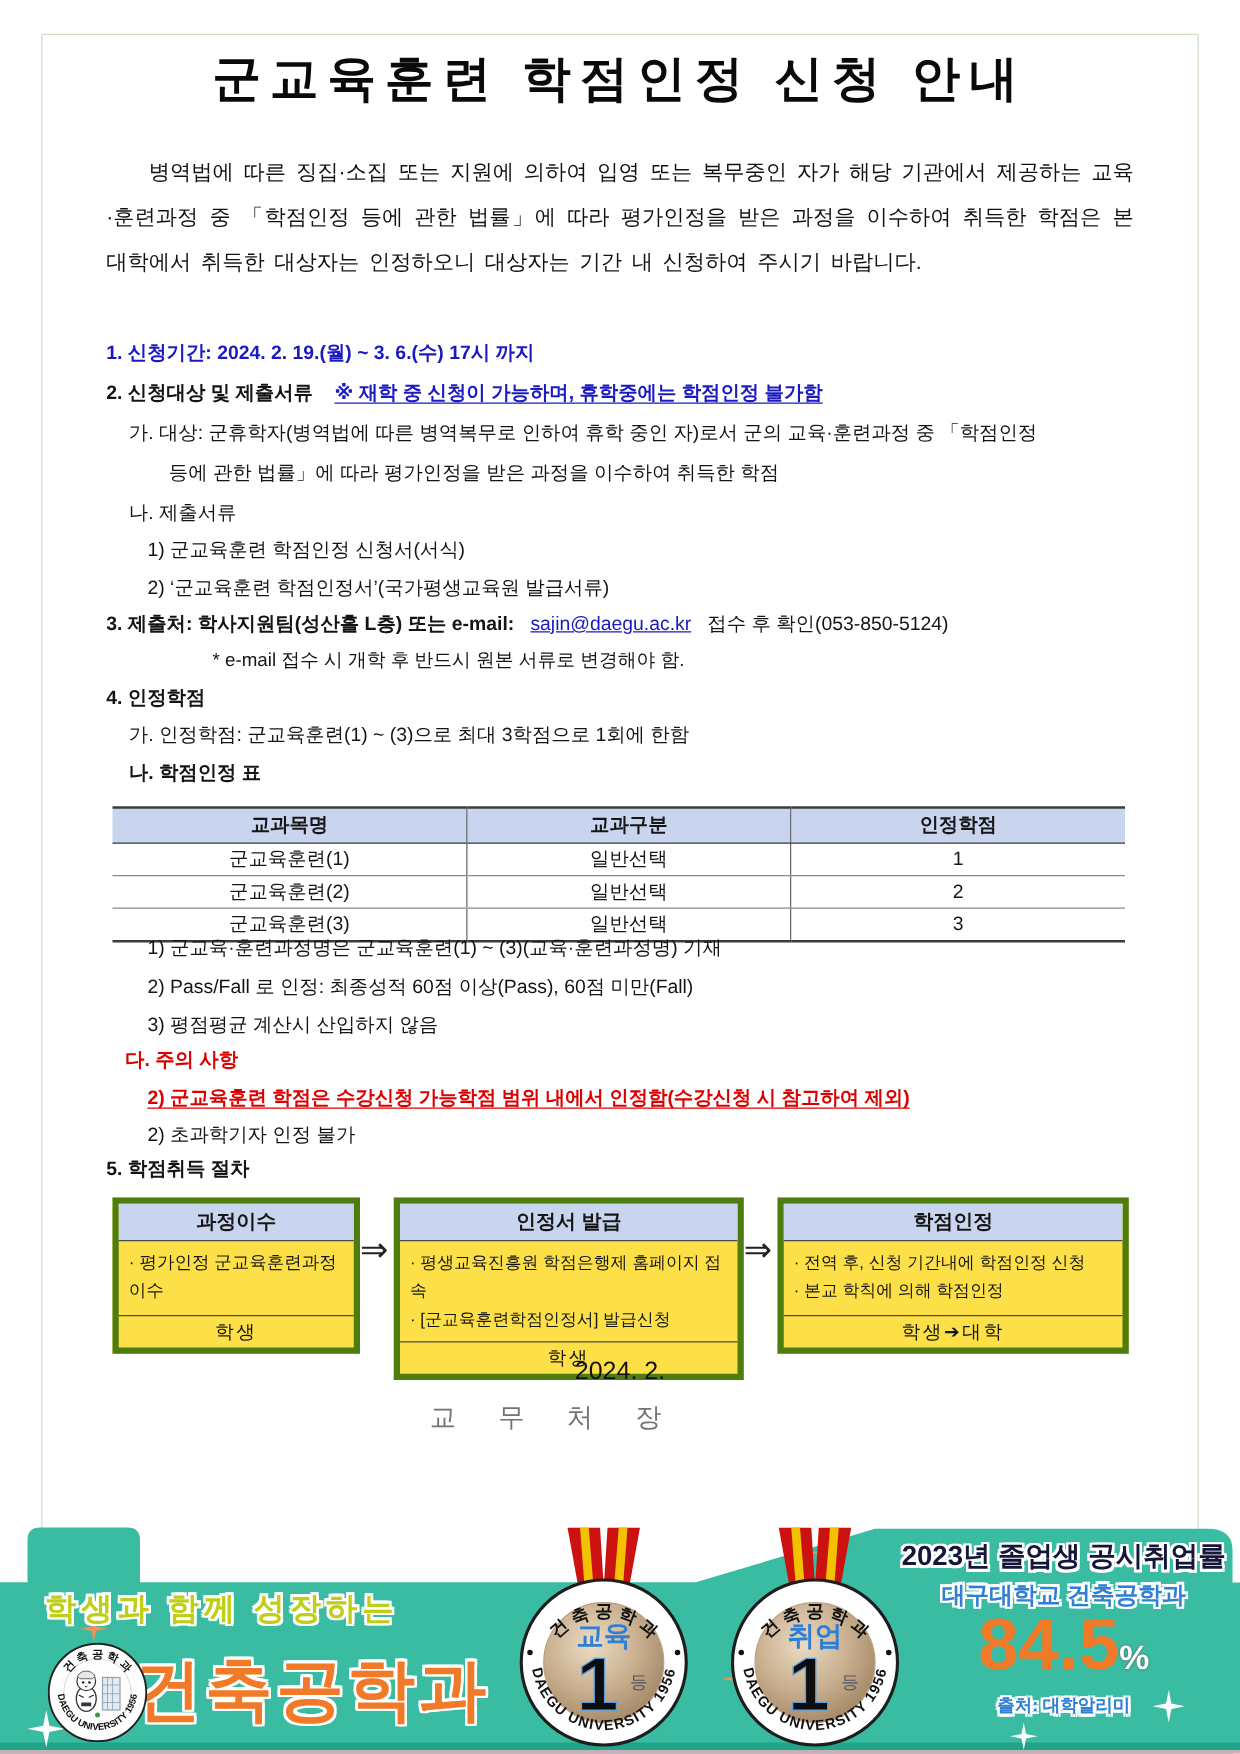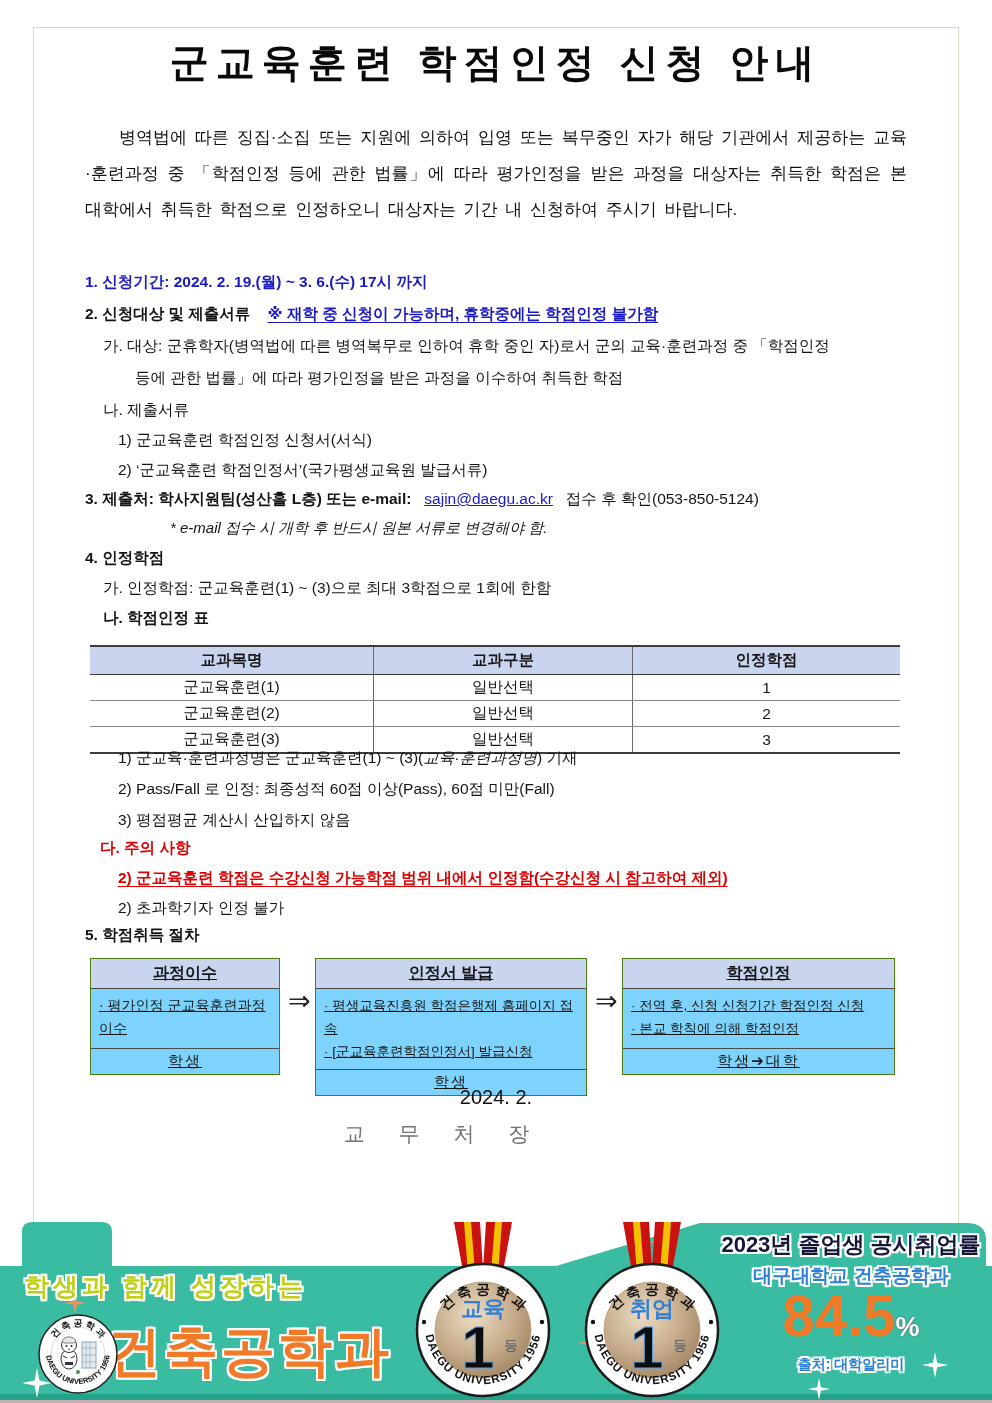--- a/index.html
+++ b/index.html
@@ -9,61 +9,61 @@
   #page-border{left:33px;top:27px;width:924px;height:1370px;border:1px solid #cfe0c6;}
   #doc-title{left:33px;top:36px;width:925px;text-align:center;font-size:39px;font-weight:bold;
              letter-spacing:7px;color:#0a0a0a;}
   #intro{left:85px;top:120px;width:822px;font-size:17px;line-height:36px;text-align:justify;
          text-indent:34px;word-spacing:3px;color:#111;}
   .ln{position:absolute;white-space:nowrap;font-size:15.5px;color:#141414;}
   .b{font-weight:bold;}
   .blue{color:#1b1ac1;}
   .red{color:#dd0000;}
   .u{text-decoration:underline;text-underline-offset:3px;}
-  .it{font-style:italic;}
+  .it{}
   a.mail{color:#1b1ac1;text-decoration:underline;cursor:pointer;}
   
   #credit-table{left:90px;top:645px;width:810px;border-collapse:collapse;font-size:15.5px;}
   #credit-table th{background:#c9d5ee;font-weight:bold;border-top:2px solid #3c3c3c;
                    border-bottom:1.5px solid #3c3c3c;padding:3px 0;}
   #credit-table td{border-bottom:1px solid #8a8a8a;text-align:center;padding:2px 0;}
   #credit-table tr:last-child td{border-bottom:2px solid #3c3c3c;}
   #credit-table .vl{border-left:1px solid #6a6a6a;border-right:1px solid #6a6a6a;}
   
-  .fbox{position:absolute;border:1px solid #4d7c0f;background:#7dd3fc;font-size:14px;text-decoration:underline;}
+  .fbox{position:absolute;border:5px solid #4d7c0f;background:#fde047;font-size:14px;}
   .fbox .fhead{background:#c9d5ee;border-bottom:1px solid #4a4a4a;text-align:center;
                font-weight:bold;font-size:16px;padding:4px 0;}
   .fbox .fbody{padding:5px 6px 6px 8px;line-height:23px;min-height:48px;}
   .fbox .ffoot{border-top:1px solid #4a4a4a;text-align:center;font-size:15px;padding:3px 0;letter-spacing:2px;}
   .farrow{position:absolute;font-size:27px;color:#222;}
   #date-line{left:0;top:1086px;width:992px;text-align:center;font-size:20px;color:#111;}
   #sig-line{left:0;top:1120px;width:887px;text-align:center;font-size:21px;letter-spacing:14px;color:#737373;}
   
   #banner{left:0;top:1220px;width:992px;height:183px;}
   .outline-w{text-shadow:-2px 0 0 #fff,2px 0 0 #fff,0 -2px 0 #fff,0 2px 0 #fff,
              -2px -2px 0 #fff,2px 2px 0 #fff,-2px 2px 0 #fff,2px -2px 0 #fff;}
-  #slogan{left:24px;top:1270px;font-size:25px;font-weight:bold;color:#becf17;letter-spacing:4px;}
+  #slogan{left:36px;top:1270px;font-size:25px;font-weight:bold;color:#becf17;letter-spacing:4px;}
   #dept-name{left:107px;top:1316px;font-size:54px;font-weight:bold;color:#f07a28;letter-spacing:3px;}
   #rt-title{left:712px;top:1230px;width:278px;text-align:center;font-size:22px;font-weight:bold;color:#15173a;}
   #rt-sub{left:712px;top:1263px;width:278px;text-align:center;font-size:19px;font-weight:bold;color:#2f7fd4;}
   #rt-value{left:712px;top:1282px;width:278px;text-align:center;font-size:58px;font-weight:bold;color:#f07a28;}
   #rt-value .pct{font-size:27px;color:#ffffff;text-shadow:0 0 2px #555;}
   #rt-source{left:712px;top:1356px;width:278px;text-align:center;font-size:14px;font-weight:bold;color:#2f7fd4;}
   .sparkle{position:absolute;}
 </style>
 </head>
 <body>
 
 <div id="page">
 
   <div class="abs" id="page-border"></div>
 
   <div class="abs" id="doc-title">군교육훈련 학점인정 신청 안내</div>
 
-  <div class="abs" id="intro">병역법에 따른 징집·소집 또는 지원에 의하여 입영 또는 복무중인 자가 해당 기관에서 제공하는 교육·훈련과정 중 「학점인정 등에 관한 법률」에 따라 평가인정을 받은 과정을 대상자는 취득한 학점은 본 대학에서 취득한 학점으로 인정하오니 대상자는 기간 내 신청하여 주시기 바랍니다.</div>
+  <div class="abs" id="intro">병역법에 따른 징집·소집 또는 지원에 의하여 입영 또는 복무중인 자가 해당 기관에서 제공하는 교육·훈련과정 중 「학점인정 등에 관한 법률」에 따라 평가인정을 받은 과정을 이수하여 취득한 학점은 본 대학에서 취득한 대상자는 인정하오니 대상자는 기간 내 신청하여 주시기 바랍니다.</div>
 
   <div class="ln b blue" style="left:85px;top:272px;">1. 신청기간: 2024. 2. 19.(월) ~ 3. 6.(수) 17시 까지</div>
 
   <div class="ln" style="left:85px;top:304px;">
     <span class="b">2. 신청대상 및 제출서류</span>
     <span>&nbsp;&nbsp;</span>
     <span class="b blue u">※ 재학 중  신청이 가능하며,  휴학중에는  학점인정 불가함</span>
   </div>
 
   <div class="ln" style="left:103px;top:336px;">가. 대상: 군휴학자(병역법에 따른 병역복무로 인하여 휴학 중인 자)로서 군의 교육·훈련과정 중 「학점인정</div>
@@ -135,21 +135,21 @@
     <div class="fbody" style="font-size:13.5px;">
       <div>· 평생교육진흥원 학점은행제 홈페이지 접속</div>
       <div>· [군교육훈련학점인정서]  발급신청</div>
     </div>
     <div class="ffoot">학생</div>
   </div>
   <div class="farrow" style="left:595px;top:985px;">⇒</div>
   <div class="fbox" style="left:622px;top:958px;width:271px;">
     <div class="fhead">학점인정</div>
     <div class="fbody" style="font-size:13.5px;">
-      <div>· 전역 후, 신청 신청기간 학점인정 신청</div>
+      <div>· 전역 후, 신청 기간내에 학점인정 신청</div>
       <div>· 본교 학칙에 의해 학점인정</div>
     </div>
     <div class="ffoot">학생➔대학</div>
   </div>
 
   <div class="abs" id="date-line">2024. 2.</div>
   <div class="abs" id="sig-line">교 무 처 장</div>
 
   <svg class="abs" id="banner" viewBox="0 0 992 183">
 

